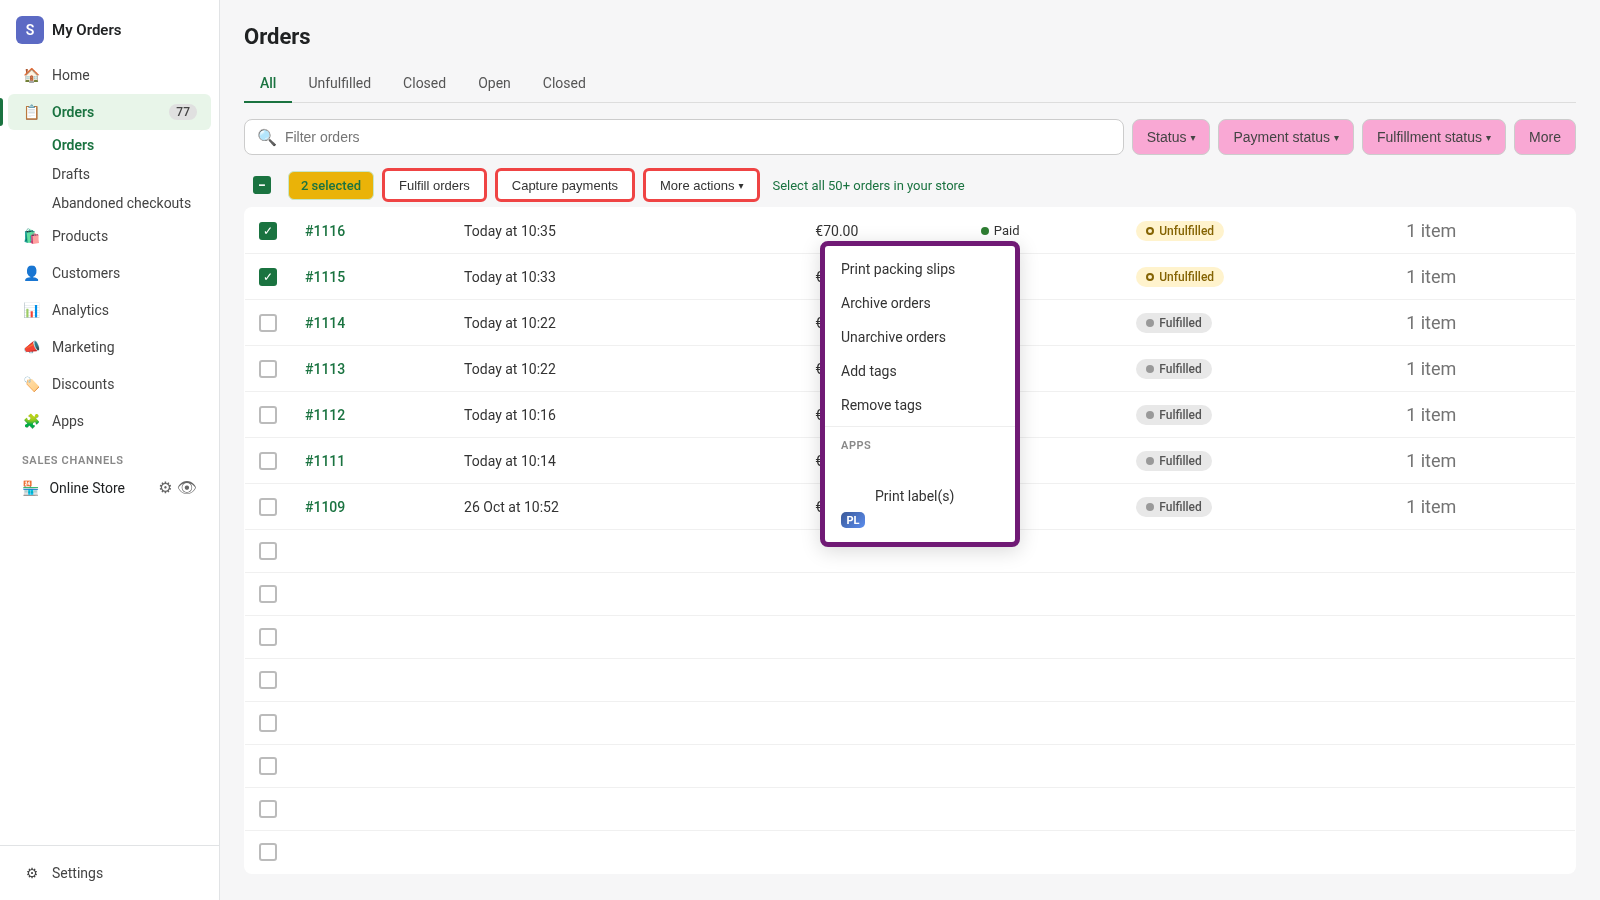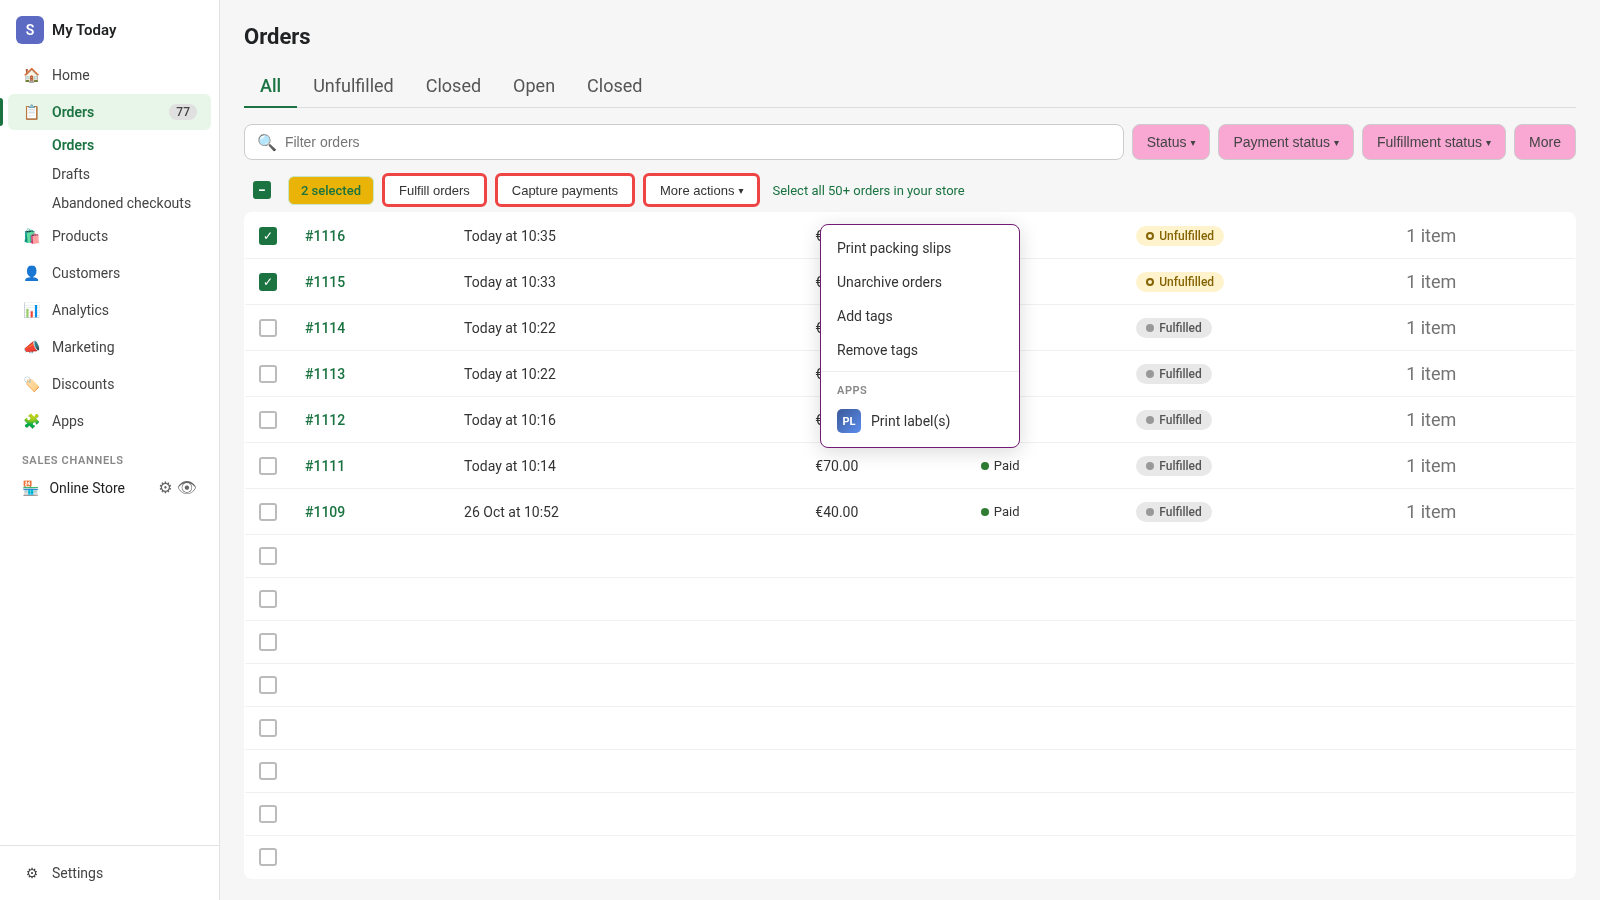--- a/index.html
+++ b/index.html
@@ -109,21 +109,21 @@
     }
     .tabs {
       display: flex;
       gap: 0;
       border-bottom: 1px solid #ddd;
       margin-bottom: 0;
     }
     .tab {
       padding: 10px 16px;
       cursor: pointer;
-      font-size: 18px;
+      font-size: 14px;
       color: #555;
       border-bottom: 2px solid transparent;
       margin-bottom: -1px;
       white-space: nowrap;
     }
     .tab.active { color: #1a7340; border-bottom-color: #1a7340; font-weight: 500; }
 
     .content-area {
       padding: 16px 24px;
       flex: 1;
@@ -206,24 +206,24 @@
       color: #1a7340;
       cursor: pointer;
       font-size: 13px;
       margin-left: 4px;
       text-decoration: none;
     }
 
     
     .dropdown-menu {
       position: absolute;
-      top: 116px;
+      top: 138px;
       left: 600px;
       background: #fff;
-      border: 1px solid #701a75;
+      border: 5px solid #701a75;
       border-radius: 8px;
       box-shadow: 0 4px 20px rgba(0,0,0,0.15);
       z-index: 100;
       min-width: 200px;
       padding: 6px 0;
     }
     .dropdown-item {
       padding: 9px 16px;
       cursor: pointer;
       font-size: 14px;
@@ -245,25 +245,25 @@
     .dropdown-app-item {
       padding: 8px 16px;
       cursor: pointer;
       font-size: 14px;
       color: #333;
       display: flex;
       align-items: center;
       gap: 10px;
     }
     .app-icon-badge {
-      width: 24px; height: 24px;
+      width: 24px; height: 16px;
       background: linear-gradient(135deg, #3b5998, #5b8dee);
       border-radius: 5px;
       display: flex; align-items: center; justify-content: center;
-      color: white; font-size: 11px; font-weight: 700;
+      color: white; font-size: 11px; font-weight: 700; margin-top: 48px;
     }
 
     
     .orders-table { width: 100%; border-collapse: collapse; background: #fff; border-radius: 8px; overflow: hidden; border: 1px solid #e1e3e5; }
     .orders-table td {
       padding: 12px 14px;
       font-size: 14px;
       color: #333;
       border-bottom: 1px solid #f0f0f0;
     }
@@ -303,21 +303,21 @@
       display: flex; align-items: center; justify-content: center;
       color: white; font-size: 14px; font-weight: 700;
     }
   </style>
 </head>
 <body>
 
 <div id="sidebar">
   <div class="sidebar-logo">
     <div class="sidebar-logo-icon">S</div>
-    <span>My Today</span>
+    <span>My Orders</span>
   </div>
 
   <div class="sidebar-section">
 
     <div class="sidebar-item">
       <span class="icon">🏠</span>
       <span>Home</span>
     </div>
 
     <div class="sidebar-item active">
@@ -436,20 +436,21 @@
       </button>
       <button class="bulk-btn more-actions">
         <span>More actions</span>
         <span style="font-size:10px;">▾</span>
       </button>
       <a class="select-all-link">Select all 50+ orders in your store</a>
     </div>
 
     <div class="dropdown-menu">
       <div class="dropdown-item">Print packing slips</div>
+      <div class="dropdown-item">Archive orders</div>
       <div class="dropdown-item">Unarchive orders</div>
       <div class="dropdown-item">Add tags</div>
       <div class="dropdown-item">Remove tags</div>
       <hr class="dropdown-divider">
       <div class="dropdown-section-label">APPS</div>
       <div class="dropdown-app-item">
         <div class="app-icon-badge">PL</div>
         <span>Print label(s)</span>
       </div>
     </div>

